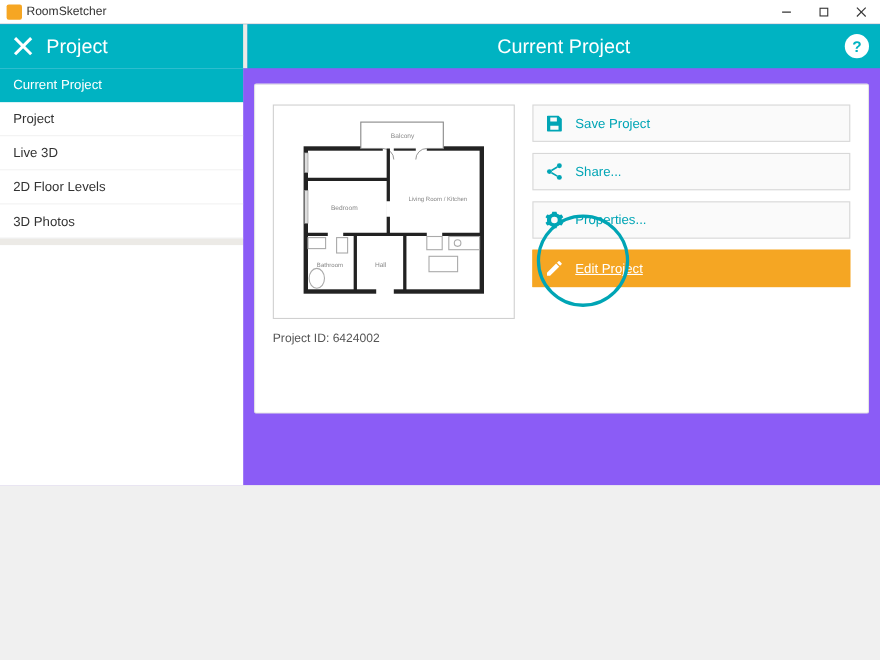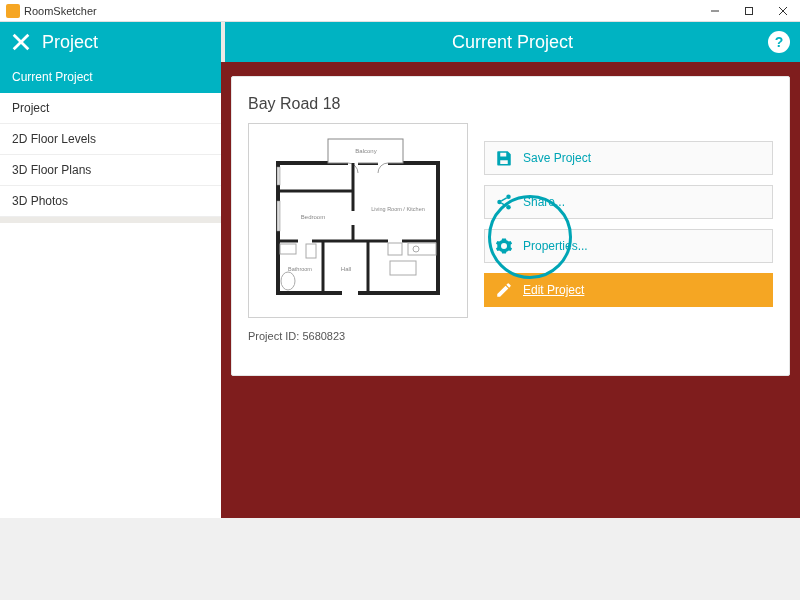--- a/index.html
+++ b/index.html
@@ -15,21 +15,21 @@
     border-radius: 2px; display: inline-block; position: relative;
   }
   .titlebar .app-title { flex: 0 0 auto; }
   .titlebar .spacer { flex: 1; }
   .titlebar .win-btn {
     width: 34px; height: 22px; display: flex; align-items: center; justify-content: center;
     font-size: 12px; color: #333; cursor: default;
   }
   .titlebar .win-btn svg { width: 10px; height: 10px; }
 
-  .app-body { display: flex; height: 496px; background: #7f1d1d; }
+  .app-body { display: flex; height: 419px; background: #8b5cf6; }
 
   
   .sidebar { width: 225px; display: flex; flex-direction: column; }
   .sidebar-header {
     height: 40px; background: #00b3c2; color: #fff; display: flex; align-items: center;
     padding: 0 10px; gap: 10px; font-size: 18px; font-weight: 400;
     border-right: 4px solid #eceae6;
   }
   .sidebar-header .close-x { width: 22px; height: 22px; }
   .sidebar-list { background: #fff; display: flex; flex-direction: column; margin-right: 4px; flex: 1; border-right: 0; }
@@ -63,21 +63,21 @@
 
   .card-body { display: flex; gap: 16px; align-items: flex-start; }
 
   .floorplan-col { width: 220px; }
   .floorplan {
     width: 220px; height: 195px; border: 1px solid #d0d0d0; background: #fff;
     display: flex; align-items: center; justify-content: center;
   }
   .project-id { font-size: 11px; color: #555; margin-top: 12px; }
 
-  .actions-col { flex: 1; display: flex; flex-direction: column; gap: 10px; margin-top: 18px; }
+  .actions-col { flex: 1; display: flex; flex-direction: column; gap: 10px; margin-top: 0; }
   .action-btn {
     display: flex; align-items: center; gap: 10px; height: 34px;
     border: 1px solid #d8d8d8; background: #fafafa; padding: 0 10px;
     font-size: 12px; color: #00a5b5; cursor: default;
   }
   .action-btn .icon { width: 18px; height: 18px; flex: 0 0 18px; fill: #00a5b5; }
   .action-btn.edit {
     background: #f5a623; border-color: #f5a623; color: #fff; text-decoration: underline;
   }
   .action-btn.edit .icon { fill: #fff; }
@@ -123,44 +123,43 @@
       <span>Project</span>
     </div>
     <div class="sidebar-list">
       <div class="sidebar-item active">
         <span>Current Project</span>
       </div>
       <div class="sidebar-item">
         <span>Project</span>
       </div>
       <div class="sidebar-item">
+        <span>Live 3D</span>
+      </div>
+      <div class="sidebar-item">
         <span>2D Floor Levels</span>
-      </div>
-      <div class="sidebar-item">
-        <span>3D Floor Plans</span>
       </div>
       <div class="sidebar-item">
         <span>3D Photos</span>
       </div>
       <div class="sidebar-gap"></div>
       <div class="sidebar-filler"></div>
     </div>
   </div>
 
   <div class="main">
     <div class="main-header">
       <div class="title">Current Project</div>
       <div class="help-icon">
         <span>?</span>
       </div>
     </div>
 
     <div class="content-wrap">
       <div class="card">
-        <div class="project-title">Bay Road 18</div>
 
         <div class="card-body">
 
           <div class="floorplan-col">
             <div class="floorplan">
               <svg viewBox="0 0 200 180" width="200" height="180">
 
                 <rect x="20" y="32" width="160" height="130" fill="#fff" stroke="#222" stroke-width="4"></rect>
 
                 <rect x="70" y="8" width="75" height="24" fill="#fff" stroke="#888" stroke-width="1"></rect>
@@ -195,21 +194,21 @@
                 <rect x="132" y="130" width="26" height="14" fill="none" stroke="#aaa" stroke-width="1"></rect>
 
                 <rect x="22" y="113" width="16" height="10" fill="none" stroke="#aaa" stroke-width="1"></rect>
                 <ellipse cx="30" cy="150" rx="7" ry="9" fill="none" stroke="#aaa" stroke-width="1"></ellipse>
                 <rect x="48" y="113" width="10" height="14" fill="none" stroke="#aaa" stroke-width="1"></rect>
 
                 <rect x="19" y="70" width="3" height="30" fill="#ddd" stroke="#888" stroke-width="0.5"></rect>
                 <rect x="19" y="36" width="3" height="18" fill="#ddd" stroke="#888" stroke-width="0.5"></rect>
               </svg>
             </div>
-            <div class="project-id">Project ID: 5680823</div>
+            <div class="project-id">Project ID: 6424002</div>
           </div>
 
           <div class="actions-col">
             <div class="action-btn">
               <svg class="icon" viewBox="0 0 24 24">
                 <path d="M4 3h13l4 4v14a1 1 0 0 1-1 1H4a1 1 0 0 1-1-1V4a1 1 0 0 1 1-1zm3 12v5h10v-5H7zm0-10v5h8V5H7z"></path>
               </svg>
               <span>Save Project</span>
             </div>
             <div class="action-btn">

